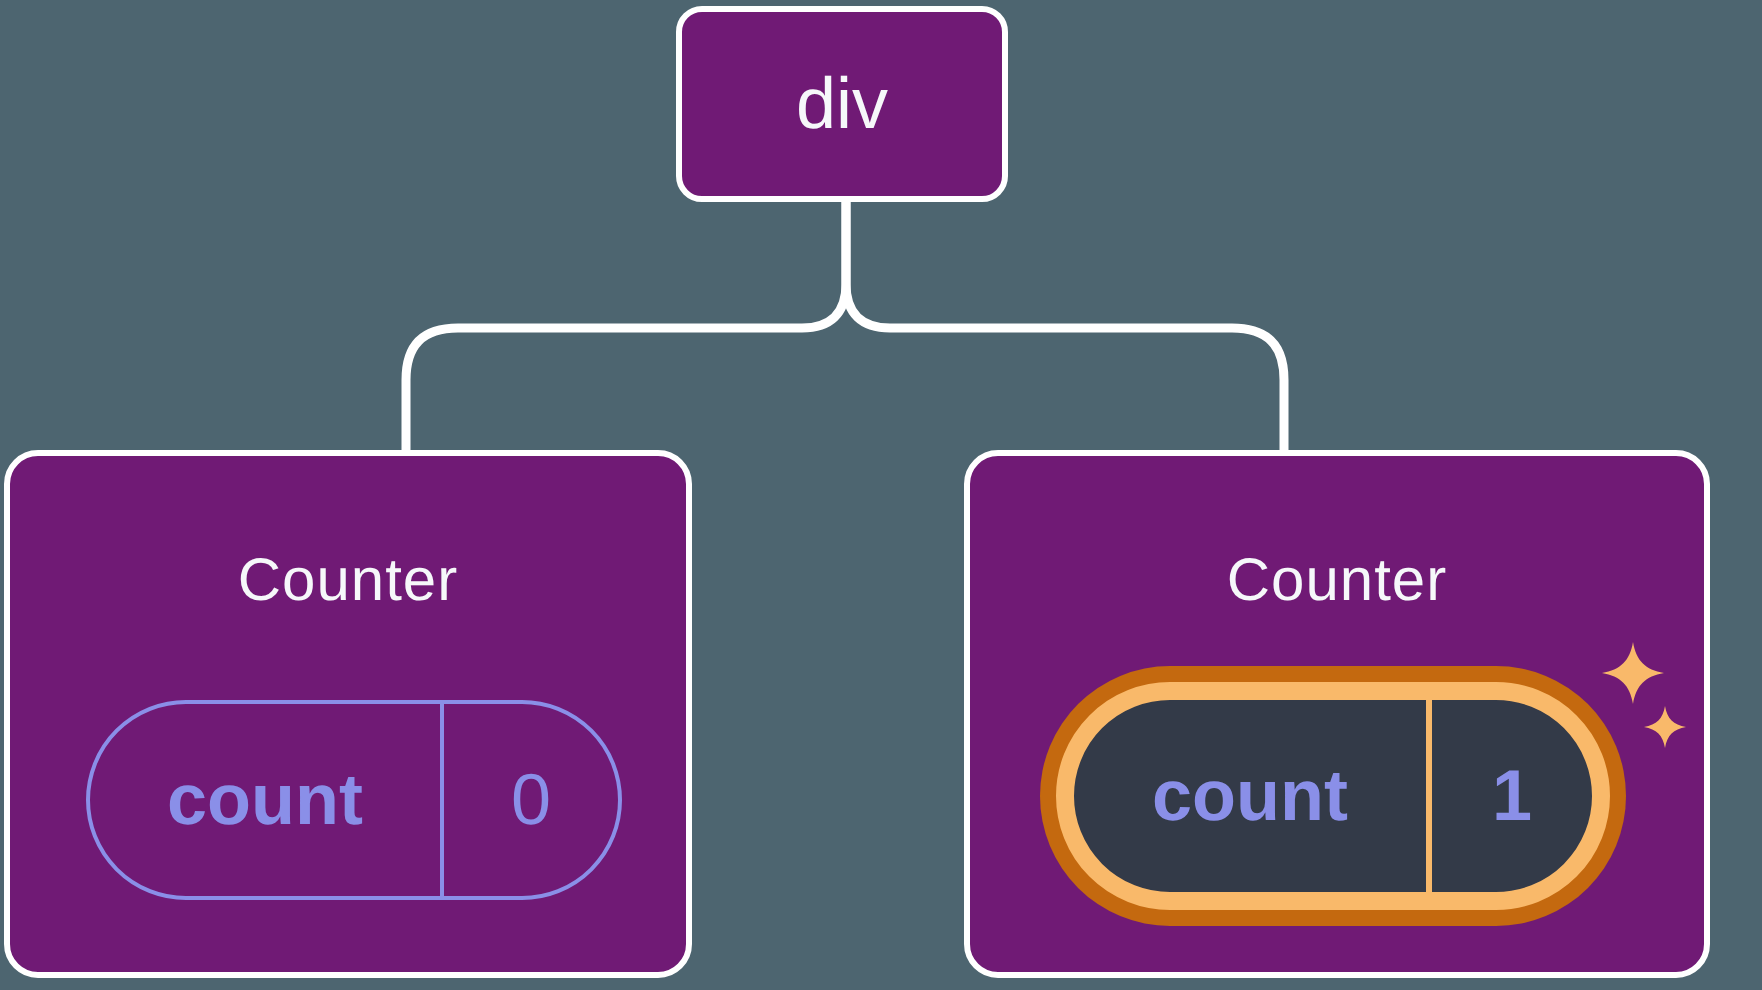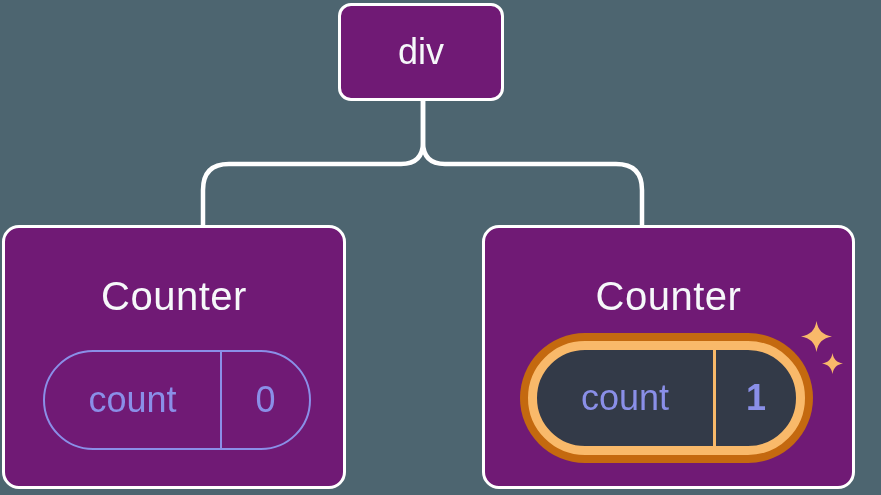--- a/index.html
+++ b/index.html
@@ -27,39 +27,39 @@
     top:225px;height:264px;
     border-width:3px;
     border-radius:17px;
   }
   .counter-card.left{left:2px;width:344px;}
   .counter-card.right{left:482px;width:373px;}
   .card-title{
     margin-top:46px;
     text-align:center;
     color:#f6f8fa;
-    font-size:40px;
+    font-size:30px;
     font-weight:500;
     letter-spacing:0.5px;
   }
   .state-pill{
     position:absolute;
     left:38px;top:122px;
     width:268px;height:100px;
     box-sizing:border-box;
     border:2px solid #8a8fe8;
     border-radius:999px;
     display:flex;
     color:#8a8fe8;
     font-size:36px;
   }
   .state-pill .pill-key{
     width:175px;
     border-right:2px solid #8a8fe8;
-    display:flex;align-items:center;justify-content:center;
+    display:flex;align-items:center;justify-content:center;font-weight:bold;
   }
   .state-pill .pill-value{
     flex:1;
     display:flex;align-items:center;justify-content:center;
   }
   .highlight-ring{
     position:absolute;
     left:35px;top:105px;
     width:293px;height:130px;
     box-sizing:border-box;

